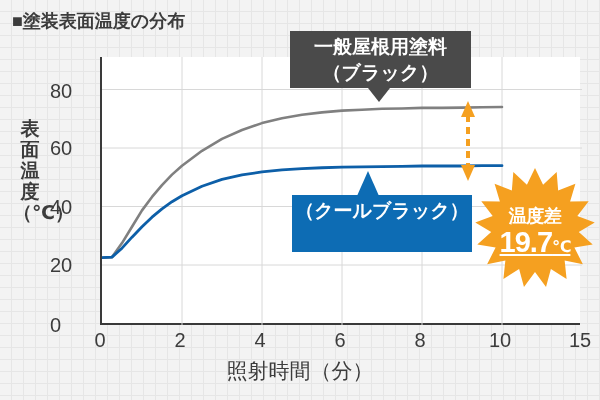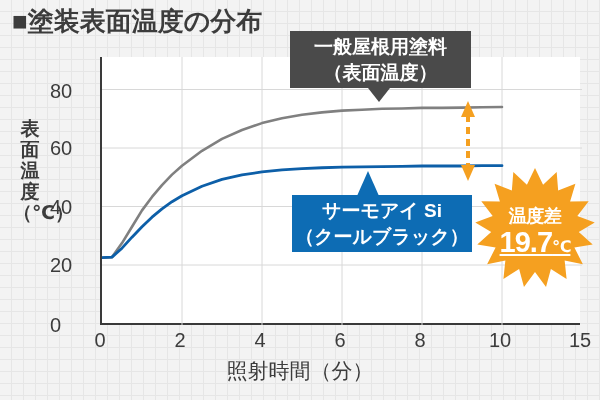--- a/index.html
+++ b/index.html
@@ -24,26 +24,27 @@
     background-size: 12px 12px;
     background-position: -1px -1px;
     overflow: hidden;
   }
 
   
   #chart-title {
     position: absolute;
     left: 12px;
     top: 7px;
-    font-size: 26px;
+    font-size: 18px;
     font-weight: bold;
     color: #3c3c3c;
     letter-spacing: 0px;
     white-space: nowrap;
     line-height: 28px;
+    font-family: Liberation Serif, serif;
   }
 
   
   #plot-area {
     position: absolute;
     left: 100px;
     top: 57px;
     width: 480px;
     height: 268px;
     background: #ffffff;
@@ -247,27 +248,26 @@
       <g>
         <line x1="366" y1="58" x2="366" y2="111" stroke="#f5a020" stroke-width="4" stroke-dasharray="7 5"></line>
         <polygon points="366,44 359,60 373,60" fill="#f5a020"></polygon>
         <polygon points="366,124 359,108 373,108" fill="#f5a020"></polygon>
       </g>
     </svg>
   </div>
 
   <div id="callout-gray">
     <span class="cal-line1">一般屋根用塗料</span>
-    <span class="cal-line2">（表面温度）</span>
+    <span class="cal-line2">（ブラック）</span>
   </div>
   <div id="callout-gray-tail"></div>
 
   <div id="callout-blue-tail"></div>
   <div id="callout-blue">
-    <span class="cal-line1">サーモアイ Si</span>
     <span class="cal-line2">（クールブラック）</span>
   </div>
 
   <svg id="starburst" viewBox="0 0 122 120">
     <polygon id="burst-poly" fill="#f5a020" points="61.00,0.00 69.08,16.75 82.67,4.05 84.16,22.59 101.42,15.66 96.11,33.48 114.71,33.26 103.32,47.96 120.74,54.46 104.81,64.06 118.71,76.42 100.39,79.61 108.88,96.16 90.64,92.52 92.59,111.01 76.89,101.03 72.02,118.98 61.00,104.00 49.98,118.98 45.11,101.03 29.41,111.01 31.36,92.52 13.12,96.16 21.61,79.61 3.29,76.42 17.19,64.06 1.26,54.46 18.68,47.96 7.29,33.26 25.89,33.48 20.58,15.66 37.84,22.59 39.33,4.05 52.92,16.75"></polygon>
   </svg>
   <div id="starburst-text">
     <div id="burst-label">温度差</div>
     <div id="burst-value">
       <span>19.7</span><span class="unit">℃</span>

